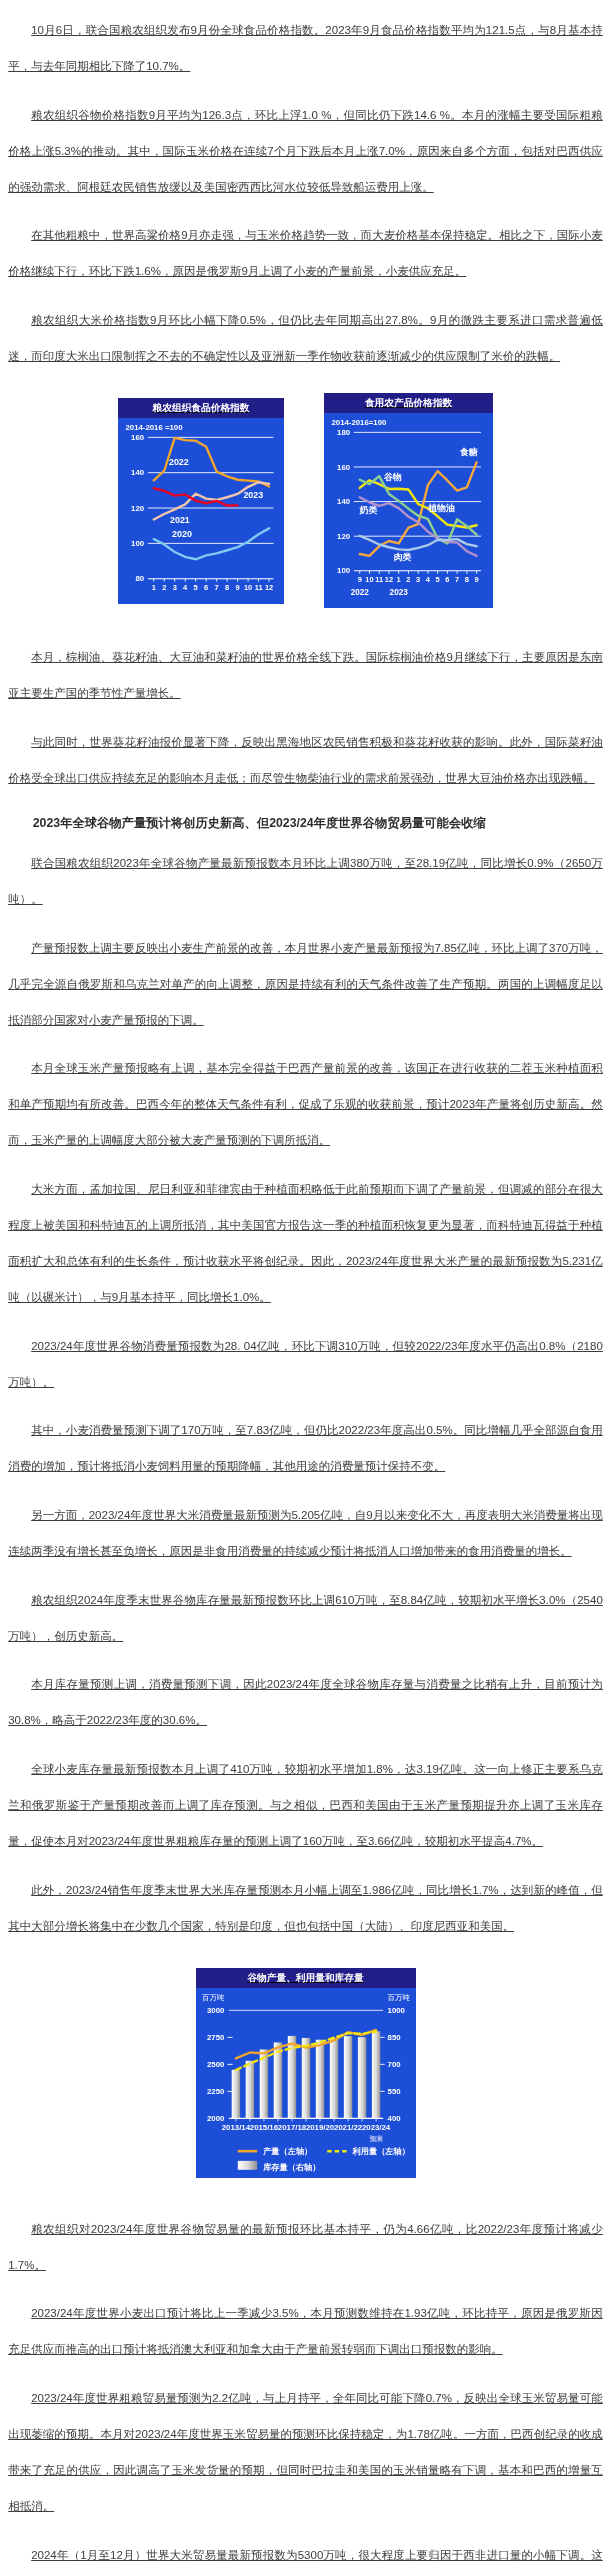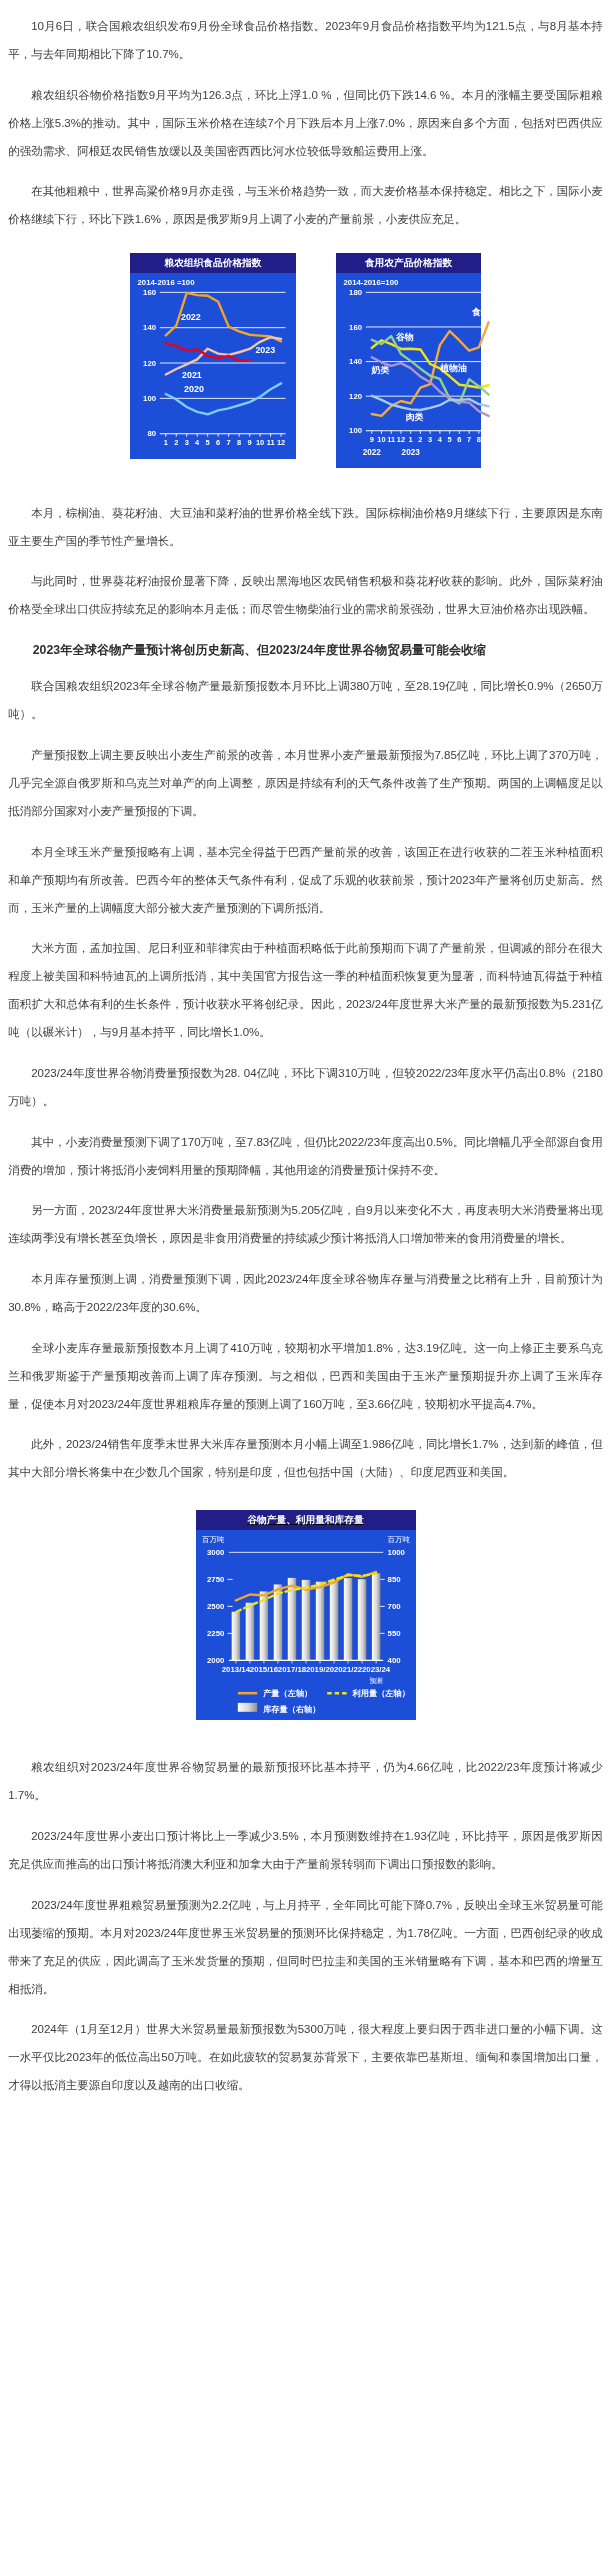--- a/index.html
+++ b/index.html
@@ -1,34 +1,35 @@
 <!DOCTYPE html>
 <html style="font-size:12px"><head>
 <meta charset="utf-8">
 <style>
   html,body{margin:0;padding:0;background:#ffffff;}
   body{width:611px;font-family:"Liberation Sans","DejaVu Sans",sans-serif;}
   .doc{padding:12px 8.2px 19.4px 8.2px;}
-  p.para{font-size:11.5px;line-height:28px;color:#3c3c3c;text-align:justify;text-indent:2em;margin:0 0 12.7px 0;}
+  p.para{font-size:11.5px;line-height:36px;color:#3c3c3c;text-align:justify;text-indent:2em;margin:0 0 12.7px 0;text-decoration:underline;}
   h2.heading{font-size:12.3px;line-height:28px;color:#2d2d2d;font-weight:bold;text-indent:2em;margin:0 0 8px 0;}
-  .charts-row{display:flex;justify-content:center;align-items:flex-start;gap:40px;margin:19.4px 0 31px 0;}
+  .charts-row{display:flex;justify-content:center;align-items:center;gap:40px;margin:19.4px 0 31px 0;text-decoration:underline;}
   .chart3-row{display:flex;justify-content:center;margin:24px 0 33px 0;text-decoration:underline;}
   .chart{display:block;}
   .chart-title{background:#211e87;color:#ffffff;text-align:center;font-weight:bold;font-size:9.7px;line-height:20px;height:20px;overflow:hidden;}
   .chart-canvas{background:#1d4ed8;display:block;font-size:0;}
   svg text{font-family:"Liberation Sans","DejaVu Sans",sans-serif;fill:#ffffff;}
 </style>
 </head>
 <body>
 
 <div class="doc">
 
   <p class="para">10月6日，联合国粮农组织发布9月份全球食品价格指数。2023年9月食品价格指数平均为121.5点，与8月基本持平，与去年同期相比下降了10.7%。</p>
   <p class="para">粮农组织谷物价格指数9月平均为126.3点，环比上浮1.0 %，但同比仍下跌14.6 %。本月的涨幅主要受国际粗粮价格上涨5.3%的推动。其中，国际玉米价格在连续7个月下跌后本月上涨7.0%，原因来自多个方面，包括对巴西供应的强劲需求、阿根廷农民销售放缓以及美国密西西比河水位较低导致船运费用上涨。</p>
   <p class="para">在其他粗粮中，世界高粱价格9月亦走强，与玉米价格趋势一致，而大麦价格基本保持稳定。相比之下，国际小麦价格继续下行，环比下跌1.6%，原因是俄罗斯9月上调了小麦的产量前景，小麦供应充足。</p>
+  <p class="para">粮农组织大米价格指数9月环比小幅下降0.5%，但仍比去年同期高出27.8%。9月的微跌主要系进口需求普遍低迷，而印度大米出口限制挥之不去的不确定性以及亚洲新一季作物收获前逐渐减少的供应限制了米价的跌幅。</p>
 
   <div class="charts-row">
     <div class="chart" style="width:166px">
       <div class="chart-title">粮农组织食品价格指数</div>
       <div class="chart-canvas"><svg width="166" height="186" viewBox="0 0 223 250">
             <text x="10" y="16" text-anchor="start" font-size="10.5" font-weight="bold">2014-2016 =100</text>
             <text x="35" y="219.5" text-anchor="end" font-size="10.5" font-weight="bold">80</text>
             <line x1="40" y1="168.5" x2="209" y2="168.5" stroke="#fff" stroke-width="1.2"></line>
             <text x="35" y="172" text-anchor="end" font-size="10.5" font-weight="bold">100</text>
             <line x1="40" y1="121" x2="209" y2="121" stroke="#fff" stroke-width="1.2"></line>
@@ -65,21 +66,21 @@
             <polyline points="48,83.95000000000002 62.09090909090909,70.88750000000002 76.18181818181819,26.712500000000027 90.27272727272728,29.799999999999986 104.36363636363637,30.512500000000014 118.45454545454545,38.58750000000003 132.54545454545456,72.07500000000002 146.63636363636363,78.48749999999998 160.72727272727275,83 174.8181818181818,84.1875 188.9090909090909,85.375 203,92.02500000000002" fill="none" stroke="#f2a52b" stroke-width="3.2" stroke-linejoin="round" stroke-linecap="round"></polyline>
             <polyline points="48,136.4375 62.09090909090909,129.07500000000002 76.18181818181819,122.89999999999999 90.27272727272728,116.01250000000002 104.36363636363637,101.76250000000002 118.45454545454545,108.41250000000001 132.54545454545456,110.07500000000002 146.63636363636363,106.51250000000002 160.72727272727275,102 174.8181818181818,92.5 188.9090909090909,86.32500000000002 203,88.46250000000002" fill="none" stroke="#f3c5ab" stroke-width="3.2" stroke-linejoin="round" stroke-linecap="round"></polyline>
             <polyline points="48,94.40000000000002 62.09090909090909,97.96250000000002 76.18181818181819,104.375 90.27272727272728,102.71249999999999 104.36363636363637,111.02499999999999 118.45454545454545,114.58749999999999 132.54545454545456,111.5 146.63636363636363,117.67499999999998 160.72727272727275,117.4375" fill="none" stroke="#e80021" stroke-width="3.2" stroke-linejoin="round" stroke-linecap="round"></polyline>
             <polyline points="48,162.5625 62.09090909090909,169.92499999999998 76.18181818181819,180.13750000000002 90.27272727272728,186.54999999999998 104.36363636363637,189.875 118.45454545454545,184.65 132.54545454545456,182.0375 146.63636363636363,177.76250000000002 160.72727272727275,173.48749999999998 174.8181818181818,166.36249999999998 188.9090909090909,156.15 203,148.3125" fill="none" stroke="#7fcbf2" stroke-width="3.2" stroke-linejoin="round" stroke-linecap="round"></polyline>
             <text x="68.43181818181819" y="62.8125" text-anchor="start" font-size="12" font-weight="bold">2022</text>
             <text x="69.8409090909091" y="141.1875" text-anchor="start" font-size="12" font-weight="bold">2021</text>
             <text x="168.47727272727275" y="107.70000000000002" text-anchor="start" font-size="12" font-weight="bold">2023</text>
             <text x="72.6590909090909" y="159.95000000000002" text-anchor="start" font-size="12" font-weight="bold">2020</text>
           </svg></div>
     </div>
-    <div class="chart" style="width:145px">
+    <div class="chart" style="width:169px">
       <div class="chart-title">食用农产品价格指数</div>
       <div class="chart-canvas"><svg width="169" height="195" viewBox="0 0 227 262">
             <text x="10" y="16" text-anchor="start" font-size="10.5" font-weight="bold">2014-2016=100</text>
             <text x="35" y="215.5" text-anchor="end" font-size="10.5" font-weight="bold">100</text>
             <line x1="40" y1="165.5" x2="211" y2="165.5" stroke="#fff" stroke-width="1.2"></line>
             <text x="35" y="169" text-anchor="end" font-size="10.5" font-weight="bold">120</text>
             <line x1="40" y1="119" x2="211" y2="119" stroke="#fff" stroke-width="1.2"></line>
             <text x="35" y="122.5" text-anchor="end" font-size="10.5" font-weight="bold">140</text>
             <line x1="40" y1="72.5" x2="211" y2="72.5" stroke="#fff" stroke-width="1.2"></line>
             <text x="35" y="76" text-anchor="end" font-size="10.5" font-weight="bold">160</text>
@@ -133,20 +134,21 @@
 
   <h2 class="heading">2023年全球谷物产量预计将创历史新高、但2023/24年度世界谷物贸易量可能会收缩</h2>
 
   <p class="para">联合国粮农组织2023年全球谷物产量最新预报数本月环比上调380万吨，至28.19亿吨，同比增长0.9%（2650万吨）。</p>
   <p class="para">产量预报数上调主要反映出小麦生产前景的改善，本月世界小麦产量最新预报为7.85亿吨，环比上调了370万吨，几乎完全源自俄罗斯和乌克兰对单产的向上调整，原因是持续有利的天气条件改善了生产预期。两国的上调幅度足以抵消部分国家对小麦产量预报的下调。</p>
   <p class="para">本月全球玉米产量预报略有上调，基本完全得益于巴西产量前景的改善，该国正在进行收获的二茬玉米种植面积和单产预期均有所改善。巴西今年的整体天气条件有利，促成了乐观的收获前景，预计2023年产量将创历史新高。然而，玉米产量的上调幅度大部分被大麦产量预测的下调所抵消。</p>
   <p class="para">大米方面，孟加拉国、尼日利亚和菲律宾由于种植面积略低于此前预期而下调了产量前景，但调减的部分在很大程度上被美国和科特迪瓦的上调所抵消，其中美国官方报告这一季的种植面积恢复更为显著，而科特迪瓦得益于种植面积扩大和总体有利的生长条件，预计收获水平将创纪录。因此，2023/24年度世界大米产量的最新预报数为5.231亿吨（以碾米计），与9月基本持平，同比增长1.0%。</p>
   <p class="para">2023/24年度世界谷物消费量预报数为28. 04亿吨，环比下调310万吨，但较2022/23年度水平仍高出0.8%（2180万吨）。</p>
   <p class="para">其中，小麦消费量预测下调了170万吨，至7.83亿吨，但仍比2022/23年度高出0.5%。同比增幅几乎全部源自食用消费的增加，预计将抵消小麦饲料用量的预期降幅，其他用途的消费量预计保持不变。</p>
   <p class="para">另一方面，2023/24年度世界大米消费量最新预测为5.205亿吨，自9月以来变化不大，再度表明大米消费量将出现连续两季没有增长甚至负增长，原因是非食用消费量的持续减少预计将抵消人口增加带来的食用消费量的增长。</p>
+  <p class="para">粮农组织2024年度季末世界谷物库存量最新预报数环比上调610万吨，至8.84亿吨，较期初水平增长3.0%（2540万吨），创历史新高。</p>
   <p class="para">本月库存量预测上调，消费量预测下调，因此2023/24年度全球谷物库存量与消费量之比稍有上升，目前预计为30.8%，略高于2022/23年度的30.6%。</p>
   <p class="para">全球小麦库存量最新预报数本月上调了410万吨，较期初水平增加1.8%，达3.19亿吨。这一向上修正主要系乌克兰和俄罗斯鉴于产量预期改善而上调了库存预测。与之相似，巴西和美国由于玉米产量预期提升亦上调了玉米库存量，促使本月对2023/24年度世界粗粮库存量的预测上调了160万吨，至3.66亿吨，较期初水平提高4.7%。</p>
   <p class="para">此外，2023/24销售年度季末世界大米库存量预测本月小幅上调至1.986亿吨，同比增长1.7%，达到新的峰值，但其中大部分增长将集中在少数几个国家，特别是印度，但也包括中国（大陆）、印度尼西亚和美国。</p>
 
   <div class="chart3-row">
     <div class="chart" style="width:220px">
       <div class="chart-title">谷物产量、利用量和库存量</div>
       <div class="chart-canvas"><svg width="220" height="190" viewBox="0 0 295 255">
             <defs>
               <linearGradient id="barg" x1="0" y1="0" x2="1" y2="0">

